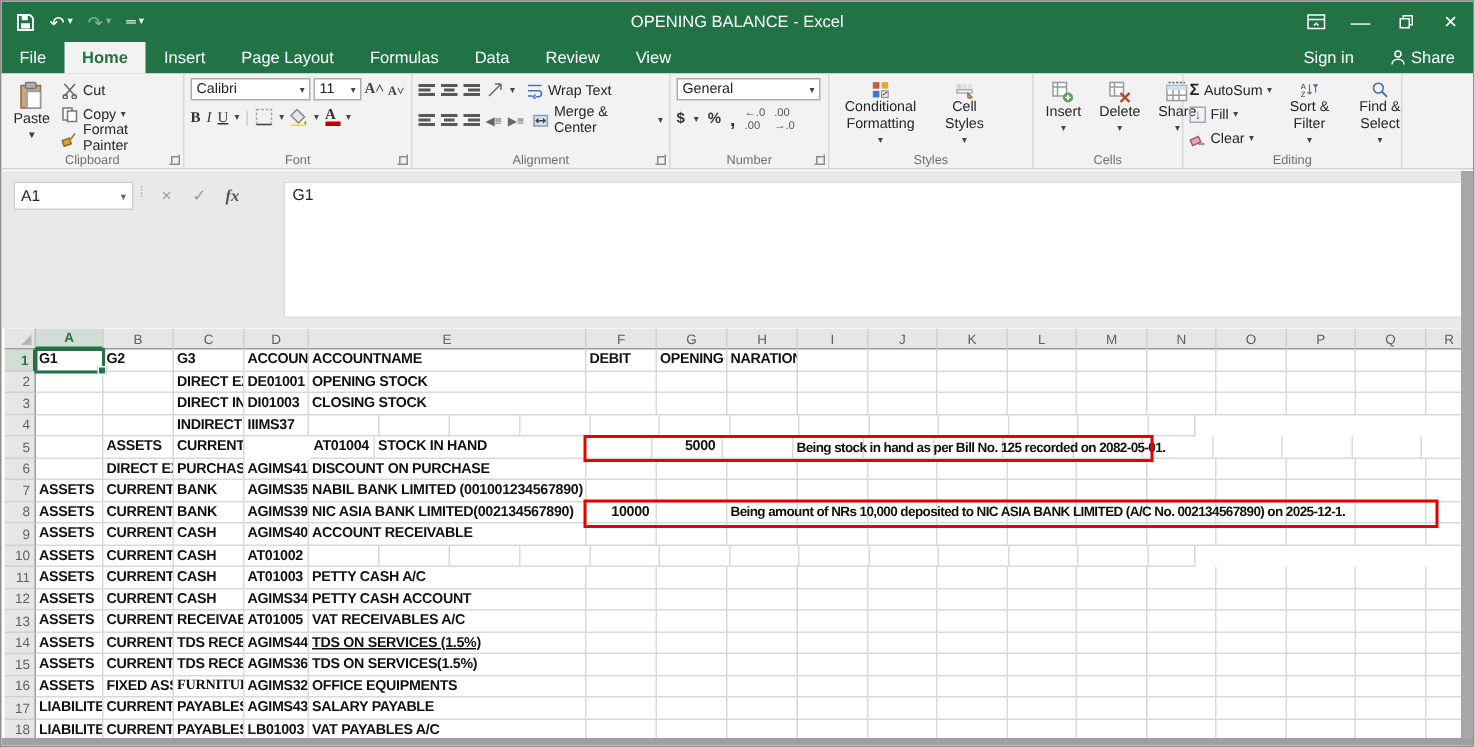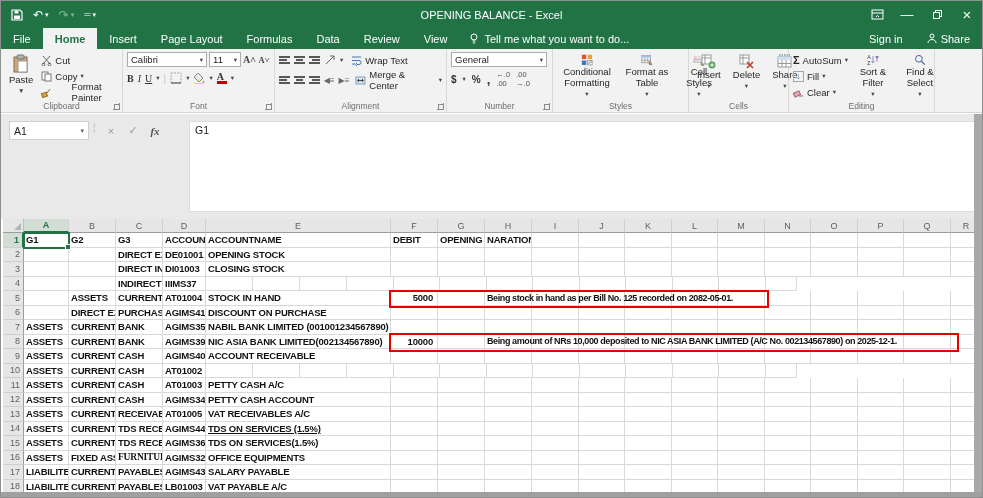--- a/index.html
+++ b/index.html
@@ -30,21 +30,21 @@
 
   
   .ribbon{position:absolute;left:0;top:48px;right:0;height:64px;background:#f1f2f1;border-bottom:1px solid #d5d2cf;display:flex;font-size:10px;color:#333;}
   .rgroup{position:relative;border-right:1px solid #dbd8d5;padding:3px 4px 13px 4px;display:flex;gap:4px;}
   .glabel{position:absolute;left:0;right:0;bottom:1px;text-align:center;font-size:8.5px;color:#6e6e6e;}
   .launcher{position:absolute;right:2px;bottom:2px;width:7px;height:7px;border-right:1px solid #8a8a8a;border-bottom:1px solid #8a8a8a;}
   .launcher::after{content:"";position:absolute;left:1px;top:1px;width:4px;height:4px;border-left:1px solid #8a8a8a;border-top:1px solid #8a8a8a;}
   .bigbtn{display:flex;flex-direction:column;align-items:center;justify-content:flex-start;gap:1px;padding:2px 4px;text-align:center;line-height:1.15;}
   .bigbtn .cap{font-size:9.5px;color:#262626;}
   .caret{font-size:6.5px;color:#444;}
-  .smallcol{display:flex;flex-direction:column;justify-content:flex-start;gap:2px;padding-top:1px;text-align:center;}
+  .smallcol{display:flex;flex-direction:column;justify-content:flex-start;gap:2px;padding-top:1px;}
   .smallbtn{display:flex;align-items:center;gap:3px;font-size:9.5px;color:#262626;height:14px;}
   .combo{background:#fff;border:1px solid #ababab;height:15px;display:flex;align-items:center;justify-content:space-between;font-size:9.5px;padding:0 3px;color:#222;}
   .fontrow{display:flex;gap:2px;align-items:center;}
   .fmtrow{display:flex;gap:4px;align-items:center;height:16px;font-size:10px;}
   .bar3{display:inline-flex;flex-direction:column;gap:1.5px;width:11px;}
   .bar3 i{height:1.5px;background:#585858;}
   .bar3.l i:nth-child(2){width:70%;} .bar3.c i:nth-child(2){width:70%;margin:0 auto;} .bar3.r i:nth-child(2){width:70%;margin-left:auto;}
   .glyphbox{display:inline-flex;align-items:center;justify-content:center;width:13px;height:13px;font-size:10px;color:#444;}
   .uA{font-weight:700;font-family:"Liberation Serif",serif;}
   .redbar{display:block;height:3px;background:#c00000;margin-top:-1px;}
@@ -126,27 +126,20 @@
 
   <div class="tabrow">
     <div class="tab">File</div>
     <div class="tab active">Home</div>
     <div class="tab">Insert</div>
     <div class="tab">Page Layout</div>
     <div class="tab">Formulas</div>
     <div class="tab">Data</div>
     <div class="tab">Review</div>
     <div class="tab">View</div>
-    <div class="tellme">
-      <svg width="10" height="12" viewBox="0 0 10 12">
-          <circle cx="5" cy="4" r="3" fill="none" stroke="#fff"></circle>
-          <path d="M3.5 8h3M3.8 10h2.4" stroke="#fff"></path>
-        </svg>
-      <span>Tell me what you want to do...</span>
-    </div>
     <div class="tabspacer"></div>
     <div class="signin">Sign in</div>
     <div class="sharebox">
       <svg width="10" height="11" viewBox="0 0 10 11">
           <circle cx="5" cy="3" r="2" fill="none" stroke="#fff"></circle>
           <path d="M1 10c0-2.2 1.8-3.5 4-3.5s4 1.3 4 3.5" fill="none" stroke="#fff"></path>
         </svg>
       <span>Share</span>
     </div>
   </div>
@@ -315,30 +308,20 @@
     <div class="rgroup" style="width:136px;">
       <div class="bigbtn">
         <svg width="16" height="16" viewBox="0 0 16 16">
             <rect x="1" y="1" width="6" height="6" fill="#d65532"></rect>
             <rect x="9" y="1" width="6" height="6" fill="#e8a33d"></rect>
             <rect x="1" y="9" width="6" height="6" fill="#4472c4"></rect>
             <rect x="9" y="9" width="6" height="6" fill="none" stroke="#888"></rect>
             <path d="M10 13l4-3" stroke="#555"></path>
           </svg>
         <span class="cap" style="width:52px;">Conditional Formatting</span>
-          <span class="caret">▾</span>
-      </div>
-      <div class="bigbtn">
-        <svg width="16" height="16" viewBox="0 0 16 16">
-            <rect x="1" y="2" width="12" height="10" fill="#fff" stroke="#8a8a8a"></rect>
-            <rect x="1" y="2" width="12" height="3" fill="#9cc3e5"></rect>
-            <path d="M5 5v7M9 5v7M1 8.5h12" stroke="#8a8a8a"></path>
-            <path d="M11 10l4 4-2 1-2-1z" fill="#c49a6c" stroke="#8a6d46"></path>
-          </svg>
-        <span class="cap" style="width:44px;">Format as Table</span>
           <span class="caret">▾</span>
       </div>
       <div class="bigbtn">
         <svg width="16" height="16" viewBox="0 0 16 16">
             <rect x="1" y="3" width="4" height="4" fill="#f2c7c0"></rect>
             <rect x="6" y="3" width="4" height="4" fill="#cfe0f0"></rect>
             <rect x="11" y="3" width="4" height="4" fill="#d8e8cf"></rect>
             <rect x="1" y="8" width="14" height="3" fill="none" stroke="#999"></rect>
             <path d="M11 11l4 4-2 1-2-1z" fill="#c49a6c" stroke="#8a6d46"></path>
           </svg>
@@ -540,21 +523,21 @@
           <div class="cell" style="width: 47px;"></div>
           <div class="cell" style="width: 46px;"></div>
           <div class="cell" style="width: 47px;"></div>
           <div class="cell" style="width: 31px;"></div>
         </div>
         <div class="row">
           <div class="rowhead">5</div>
           <div class="cell" style="width: 45px;"></div>
           <div class="cell" style="width: 47px;">ASSETS</div>
           <div class="cell" style="width: 47px;">CURRENT</div>
-          <div class="cell" style="width: 43px;">AT01004</div>
+          <div class="cell" style="width: 43px; margin-left: 44px;">AT01004</div>
           <div class="cell" style="width: 185px;">STOCK IN HAND</div>
           <div class="cell num" style="width: 47px;">5000</div>
           <div class="cell" style="width: 47px;"></div>
           <div class="cell narr" style="width: 47px;">Being stock in hand as per Bill No. 125 recorded on 2082-05-01.</div>
           <div class="cell" style="width: 47px;"></div>
           <div class="cell" style="width: 46px;"></div>
           <div class="cell" style="width: 47px;"></div>
           <div class="cell" style="width: 46px;"></div>
           <div class="cell" style="width: 47px;"></div>
           <div class="cell" style="width: 46px;"></div>
@@ -813,21 +796,21 @@
           <div class="cell" style="width: 46px;"></div>
           <div class="cell" style="width: 47px;"></div>
           <div class="cell" style="width: 31px;"></div>
         </div>
         <div class="row">
           <div class="rowhead">18</div>
           <div class="cell" style="width: 45px;">LIABILITES</div>
           <div class="cell" style="width: 47px;">CURRENT</div>
           <div class="cell" style="width: 47px;">PAYABLES</div>
           <div class="cell" style="width: 43px;">LB01003</div>
-          <div class="cell" style="width: 185px;">VAT PAYABLE A/C</div>
+          <div class="cell" style="width: 185px;">VAT PAYABLES A/C</div>
           <div class="cell" style="width: 47px;"></div>
           <div class="cell" style="width: 47px;"></div>
           <div class="cell" style="width: 47px;"></div>
           <div class="cell" style="width: 47px;"></div>
           <div class="cell" style="width: 46px;"></div>
           <div class="cell" style="width: 47px;"></div>
           <div class="cell" style="width: 46px;"></div>
           <div class="cell" style="width: 47px;"></div>
           <div class="cell" style="width: 46px;"></div>
           <div class="cell" style="width: 47px;"></div>

